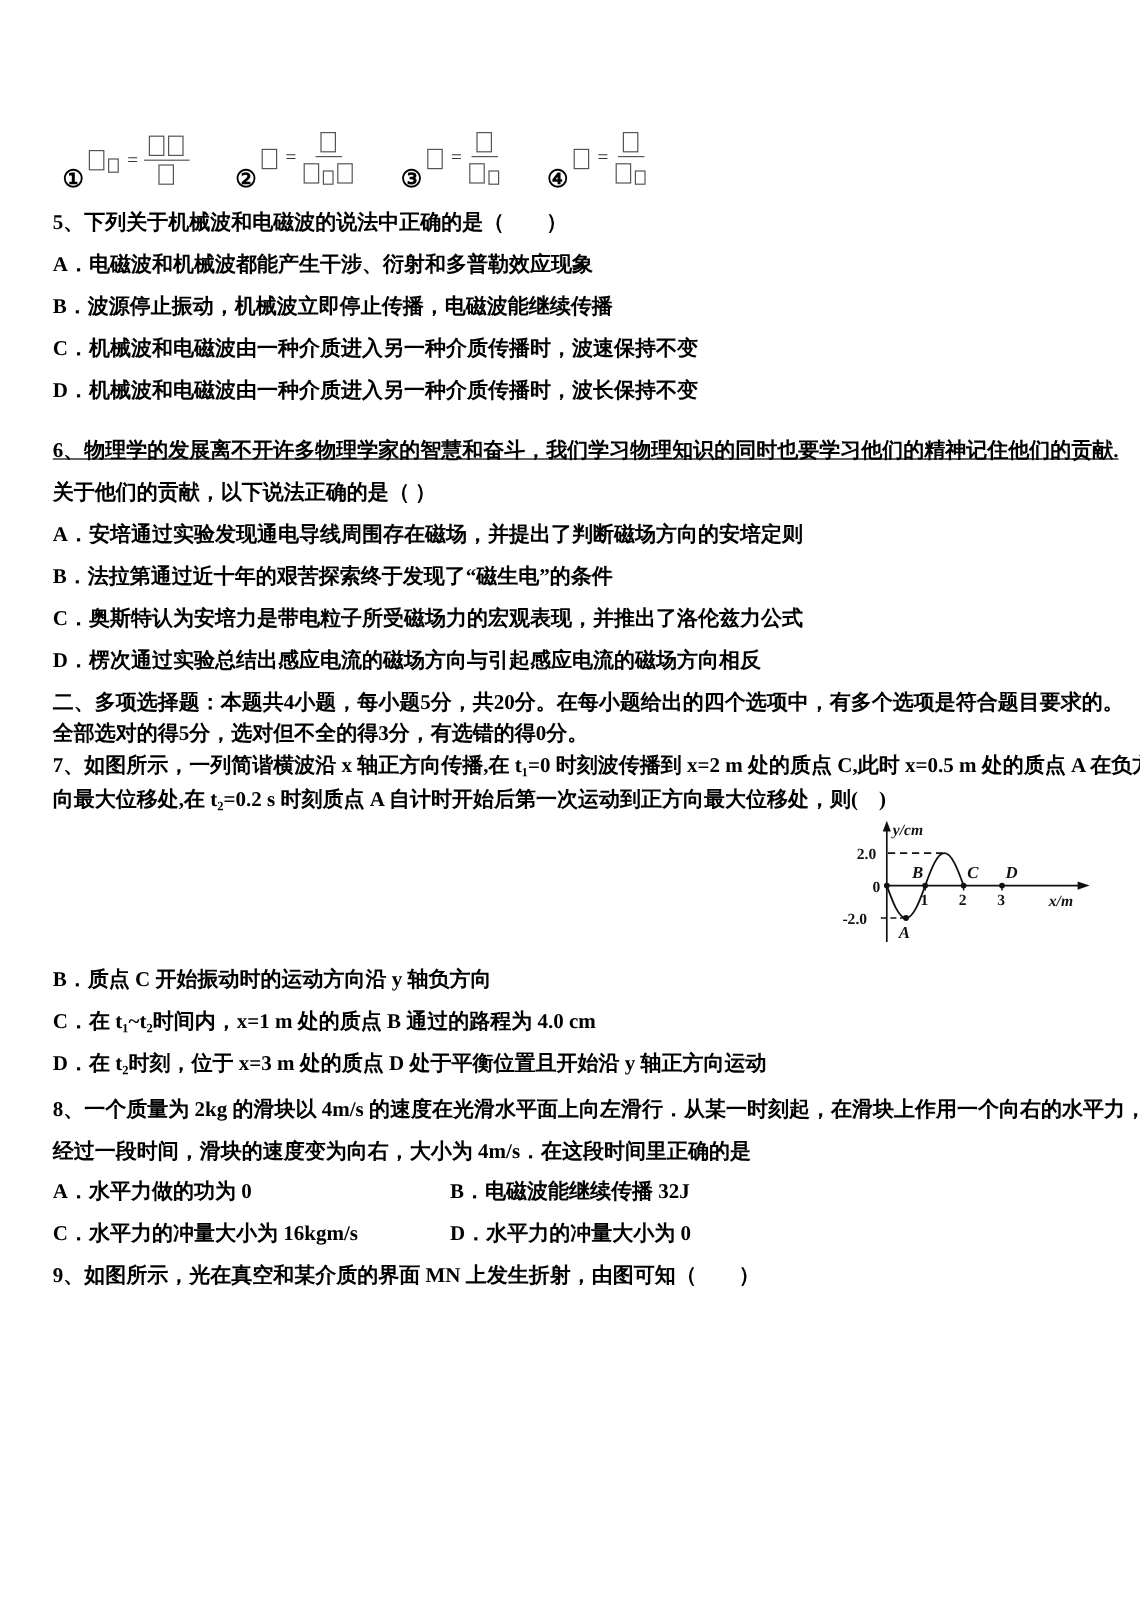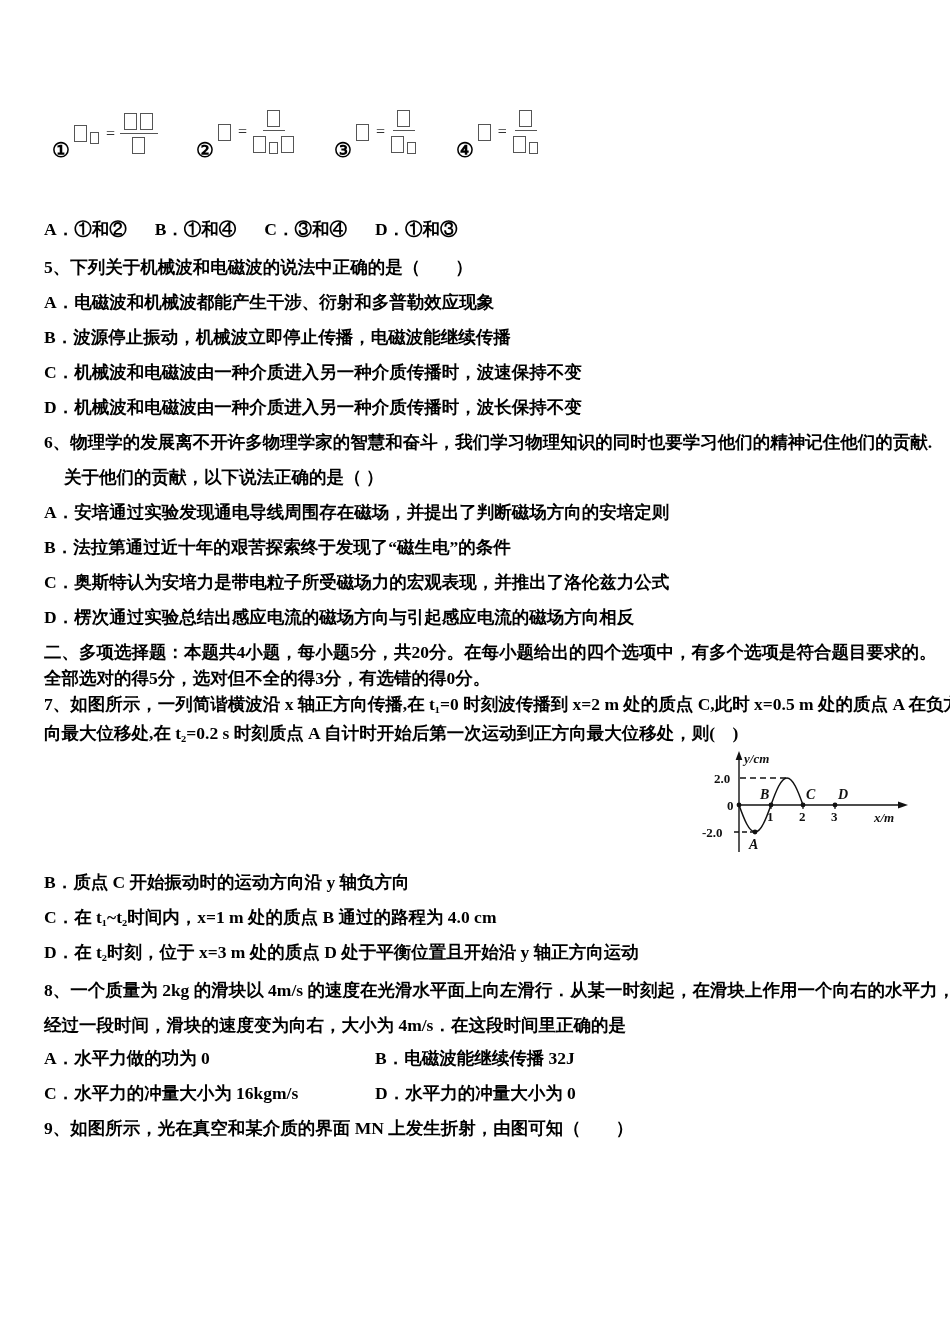--- a/index.html
+++ b/index.html
@@ -108,32 +108,29 @@
             </span>
             <span class="den">
               <i class="tofu"></i>
               <i class="tofu sm"></i>
             </span>
           </span>
         </span>
       </div>
     </div>
 
-  <div class="line ans-row" style="margin-top:56px;">
-    <span>A．①和②</span><span>B．①和④</span><span>C．③和④</span><span>D．①和③</span>
-  </div>
 
   <div class="line" style="margin-top:12px;">5、下列关于机械波和电磁波的说法中正确的是（　　）</div>
   <div class="line opt">A．电磁波和机械波都能产生干涉、衍射和多普勒效应现象</div>
   <div class="line opt">B．波源停止振动，机械波立即停止传播，电磁波能继续传播</div>
   <div class="line opt">C．机械波和电磁波由一种介质进入另一种介质传播时，波速保持不变</div>
   <div class="line opt">D．机械波和电磁波由一种介质进入另一种介质传播时，波长保持不变</div>
 
-  <div class="line" style="margin-top:9px;">6、物理学的发展离不开许多物理学家的智慧和奋斗，我们学习物理知识的同时也要学习他们的精神记住他们的贡献.</div>
-  <div class="line" style="margin-top:9px;margin-left:20px;">关于他们的贡献，以下说法正确的是（ ）</div>
+  <div class="line" style="margin-top:24px;text-decoration:underline;">6、物理学的发展离不开许多物理学家的智慧和奋斗，我们学习物理知识的同时也要学习他们的精神记住他们的贡献.</div>
+  <div class="line" style="margin-top:9px;">关于他们的贡献，以下说法正确的是（ ）</div>
   <div class="line opt">A．安培通过实验发现通电导线周围存在磁场，并提出了判断磁场方向的安培定则</div>
   <div class="line opt">B．法拉第通过近十年的艰苦探索终于发现了“磁生电”的条件</div>
   <div class="line opt">C．奥斯特认为安培力是带电粒子所受磁场力的宏观表现，并推出了洛伦兹力公式</div>
   <div class="line opt">D．楞次通过实验总结出感应电流的磁场方向与引起感应电流的磁场方向相反</div>
 
   <div class="line tight" style="margin-top:9px;">二、多项选择题：本题共4小题，每小题5分，共20分。在每小题给出的四个选项中，有多个选项是符合题目要求的。</div>
   <div class="line tight">全部选对的得5分，选对但不全的得3分，有选错的得0分。</div>
 
   <div class="line" style="margin-top:0;">7、如图所示，一列简谐横波沿 x 轴正方向传播,在 t₁=0 时刻波传播到 x=2 m 处的质点 C,此时 x=0.5 m 处的质点 A 在负方</div>
   <div class="line" style="margin-top:3px;">向最大位移处,在 t₂=0.2 s 时刻质点 A 自计时开始后第一次运动到正方向最大位移处，则(　)</div>

